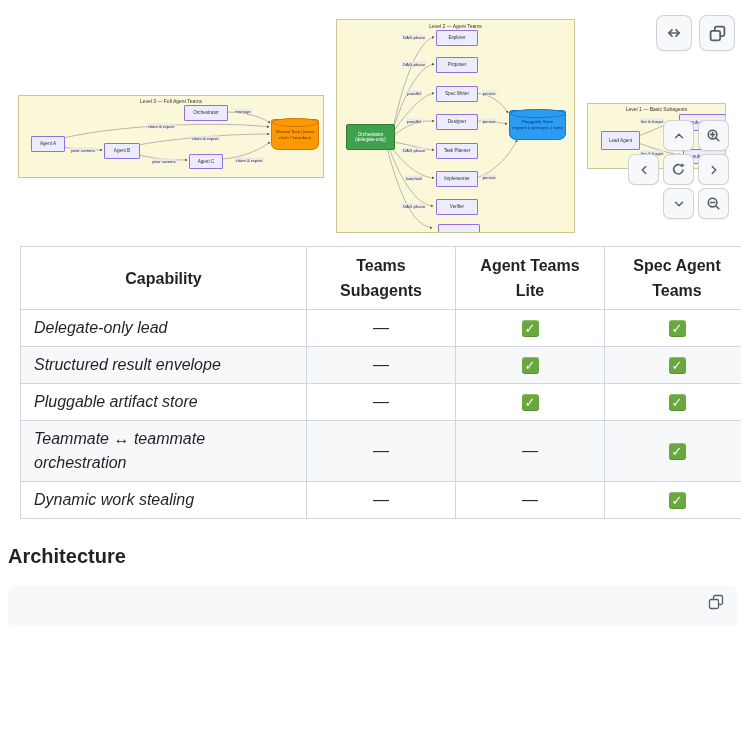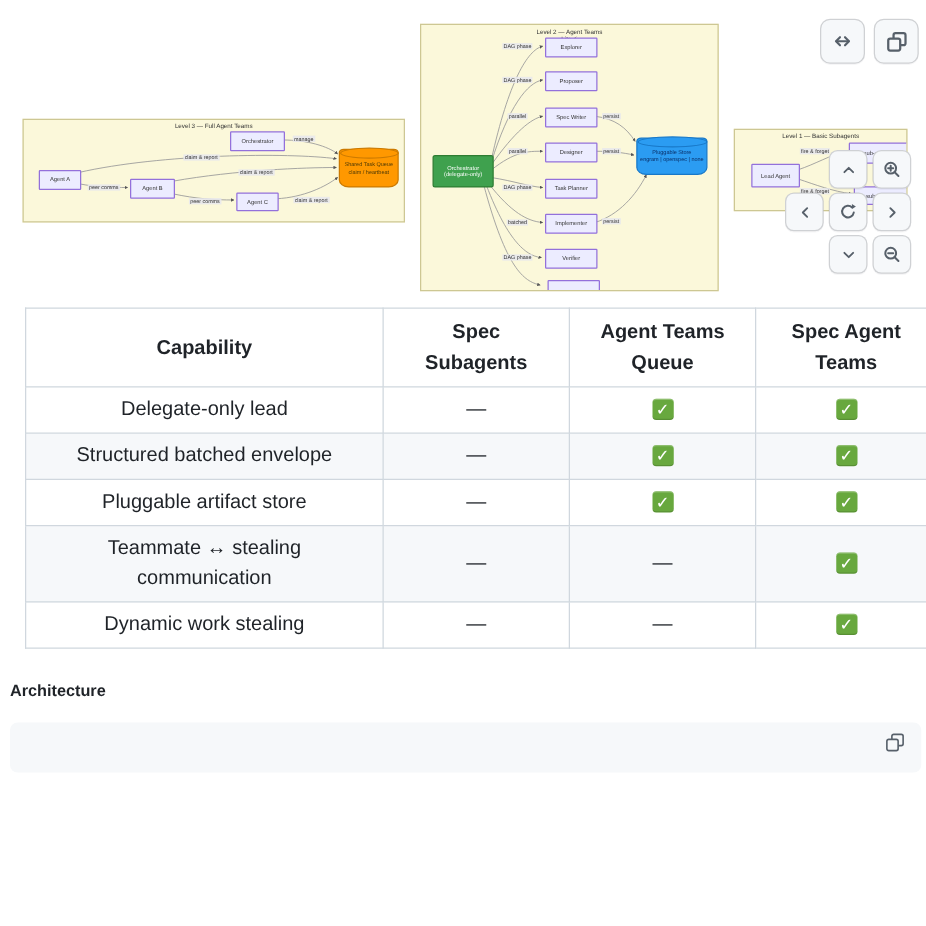--- a/index.html
+++ b/index.html
@@ -30,28 +30,28 @@
     box-shadow:0 1px 0 rgba(31,35,40,0.04);z-index:5;}
   .big{width:36px;height:36px;}
   .small{width:31px;height:31px;border-radius:7px;}
   .ctl-btn svg{stroke:#57606a;fill:none;stroke-width:1.7;stroke-linecap:round;stroke-linejoin:round;}
   
   table.cmp{border-collapse:collapse;table-layout:fixed;margin:0 0 0 20px;width:729px;font-size:16px;}
   table.cmp col.c0{width:286px}table.cmp col.c1{width:149px}table.cmp col.c2{width:149px}table.cmp col.c3{width:145px}
   table.cmp th,table.cmp td{border:1px solid #d0d7de;}
   table.cmp th{font-weight:bold;text-align:center;padding:6px 13px;line-height:25px;}
   table.cmp td{padding:6px 13px;line-height:24px;}
-  table.cmp td.cap{text-align:center;}
+  table.cmp td.cap{text-align:left;font-style:italic;}
   table.cmp td.val{text-align:center;}
   table.cmp tbody tr:nth-child(even){background:#f6f8fa;}
   .check{display:inline-block;width:17px;height:17px;background:#68a83e;border-radius:3px;
     color:#fff;font-size:13px;font-weight:bold;line-height:17px;text-align:center;vertical-align:middle;
     box-shadow:inset 0 -1px 0 rgba(0,0,0,0.15), inset 0 1px 0 rgba(255,255,255,0.25);}
   
-  h3.arch{font-size:13px;font-weight:bold;margin:26px 0 18px 8px;color:#1f2328;}
+  h3.arch{font-size:20px;font-weight:bold;margin:26px 0 18px 8px;color:#1f2328;}
   .code-block{position:relative;margin-left:8px;width:729px;height:40px;background:#f6f8fa;border-radius:6px;}
   .code-copy{position:absolute;right:12px;top:8px;width:18px;height:18px;background:transparent;border:none;
     padding:0;cursor:pointer;}
   .code-copy svg{stroke:#57606a;fill:none;stroke-width:1.3;}
 </style>
 </head>
 <body>
 
 <div class="hero">
 
@@ -219,52 +219,52 @@
 <table class="cmp">
   <colgroup>
       <col class="c0">
       <col class="c1">
       <col class="c2">
       <col class="c3">
     </colgroup>
   <thead>
     <tr>
       <th>Capability</th>
-      <th>Spec Subagents</th>
-      <th>Agent Teams Queue</th>
+      <th>Teams Subagents</th>
+      <th>Agent Teams Lite</th>
       <th>Spec Agent Teams</th>
     </tr>
   </thead>
   <tbody>
   <tr>
     <td class="cap">Delegate-only lead</td>
     <td class="val">—</td>
     <td class="val"><span class="check">✓</span></td>
     <td class="val"><span class="check">✓</span></td>
   </tr>
 
 
 
   <tr>
-    <td class="cap">Structured batched envelope</td>
+    <td class="cap">Structured result envelope</td>
     <td class="val">—</td>
     <td class="val"><span class="check">✓</span></td>
     <td class="val"><span class="check">✓</span></td>
   </tr>
 
   <tr>
     <td class="cap">Pluggable artifact store</td>
     <td class="val">—</td>
     <td class="val"><span class="check">✓</span></td>
     <td class="val"><span class="check">✓</span></td>
   </tr>
 
 
   <tr>
-    <td class="cap">Teammate ↔ stealing communication</td>
+    <td class="cap">Teammate ↔ teammate orchestration</td>
     <td class="val">—</td>
     <td class="val">—</td>
     <td class="val"><span class="check">✓</span></td>
   </tr>
 
   <tr>
     <td class="cap">Dynamic work stealing</td>
     <td class="val">—</td>
     <td class="val">—</td>
     <td class="val"><span class="check">✓</span></td>

